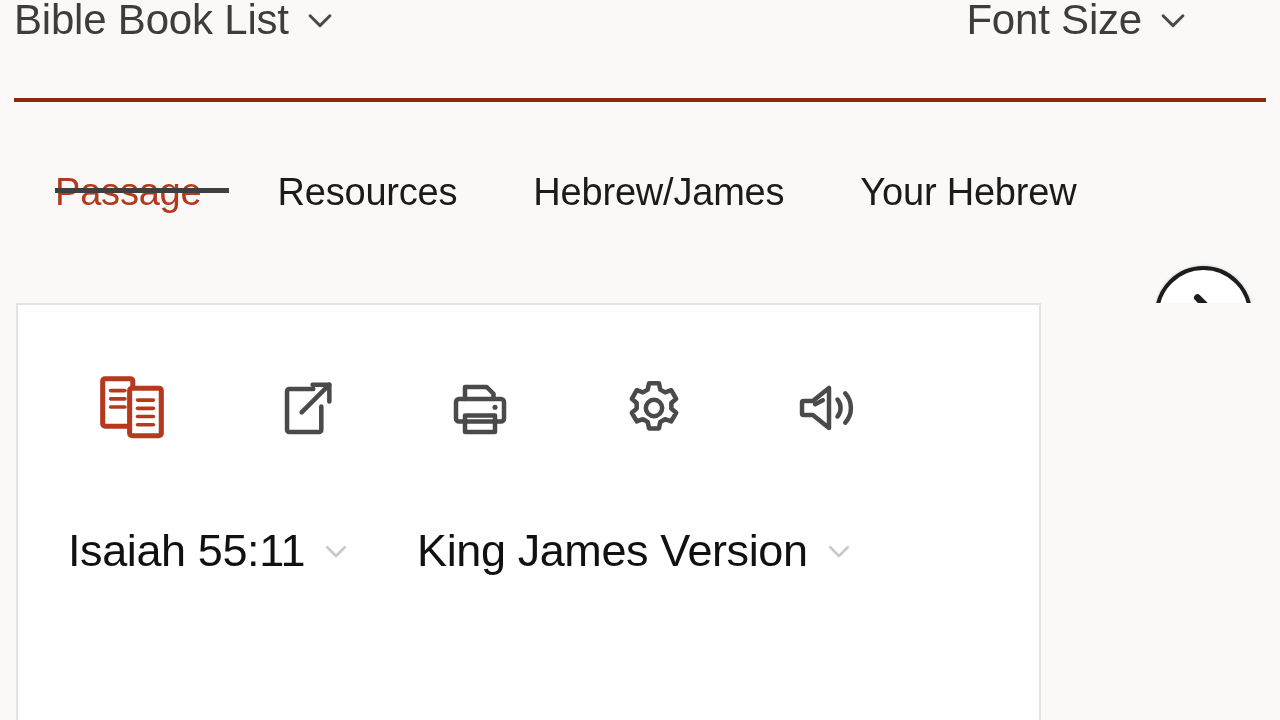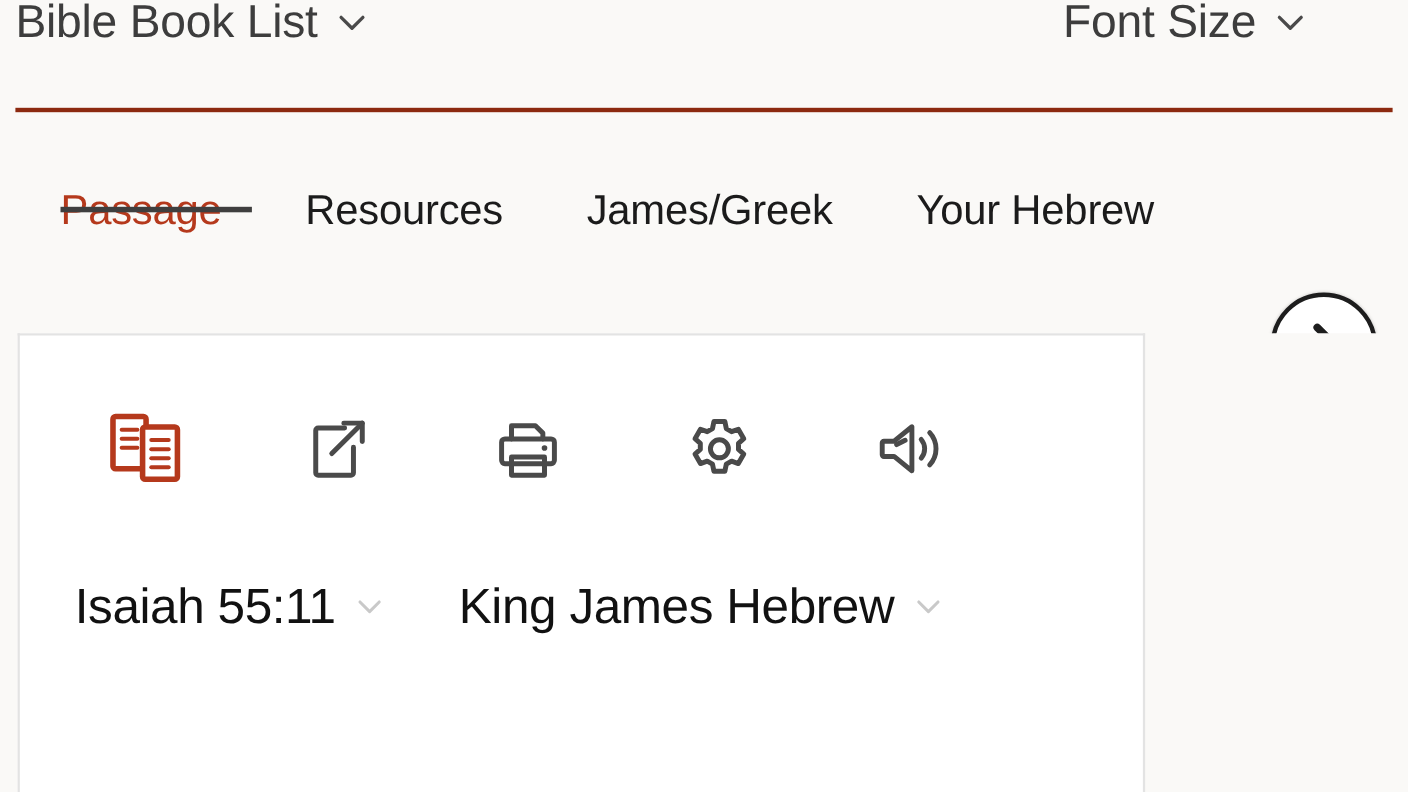--- a/index.html
+++ b/index.html
@@ -254,21 +254,21 @@
 <div class="tab-bar">
 
   <div class="tab-strip">
     <div class="tab active">
       <span>Passage</span>
     </div>
     <div class="tab">
       <span>Resources</span>
     </div>
     <div class="tab">
-      <span>James/Greek</span>
+      <span>Hebrew/James</span>
     </div>
     <div class="tab">
       <span>Your Hebrew</span>
     </div>
   </div>
 
   <div class="tab-next-btn">
     <span>
       <svg viewBox="0 0 24 24" fill="none" stroke="#1d1d1d" stroke-width="3.2" stroke-linecap="round" stroke-linejoin="round">
         <polyline points="9,4 17,12 9,20"></polyline>
@@ -348,21 +348,21 @@
     <div class="ref-select">
       <span class="ref-text">Isaiah 55:11</span>
       <span class="chevron-sm">
         <svg viewBox="0 0 24 24" fill="none" stroke="#c9c9c9" stroke-width="2.2" stroke-linecap="round" stroke-linejoin="round">
           <polyline points="5,9 12,16 19,9"></polyline>
         </svg>
       </span>
     </div>
 
     <div class="ref-select version">
-      <span class="ref-text">King James Hebrew</span>
+      <span class="ref-text">King James Version</span>
       <span class="chevron-sm">
         <svg viewBox="0 0 24 24" fill="none" stroke="#c9c9c9" stroke-width="2.2" stroke-linecap="round" stroke-linejoin="round">
           <polyline points="5,9 12,16 19,9"></polyline>
         </svg>
       </span>
     </div>
 
   </div>
 
 </div>

